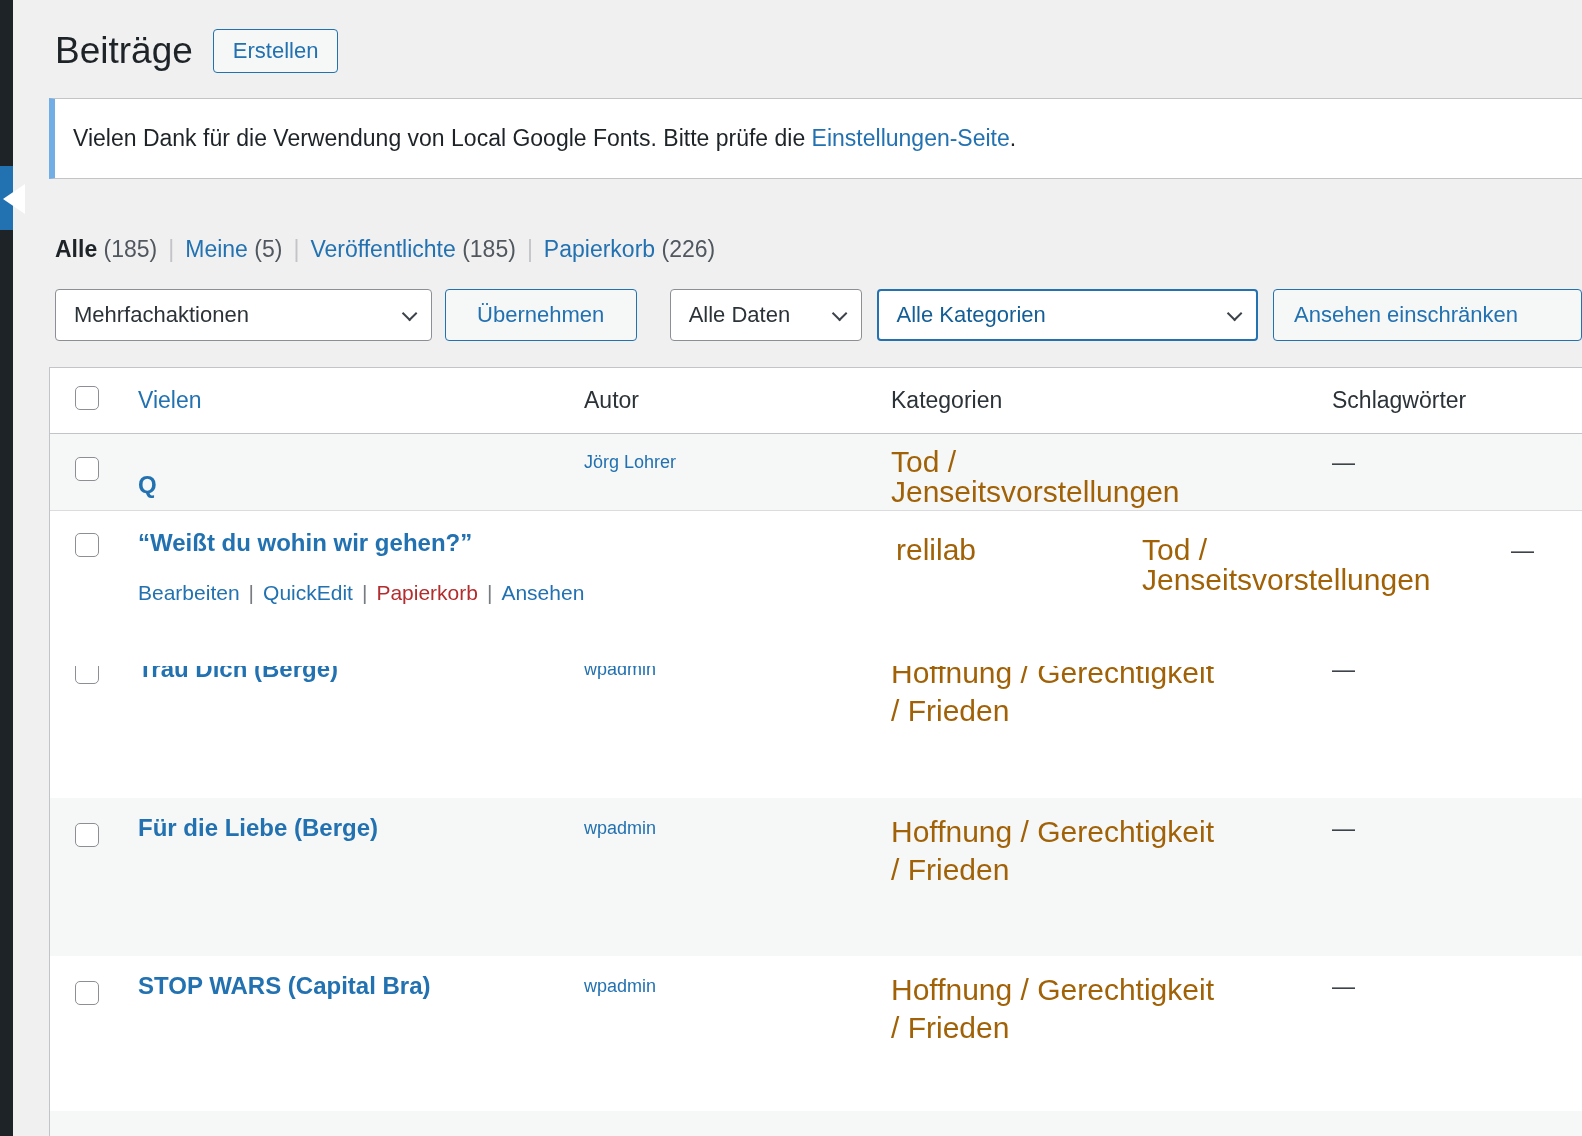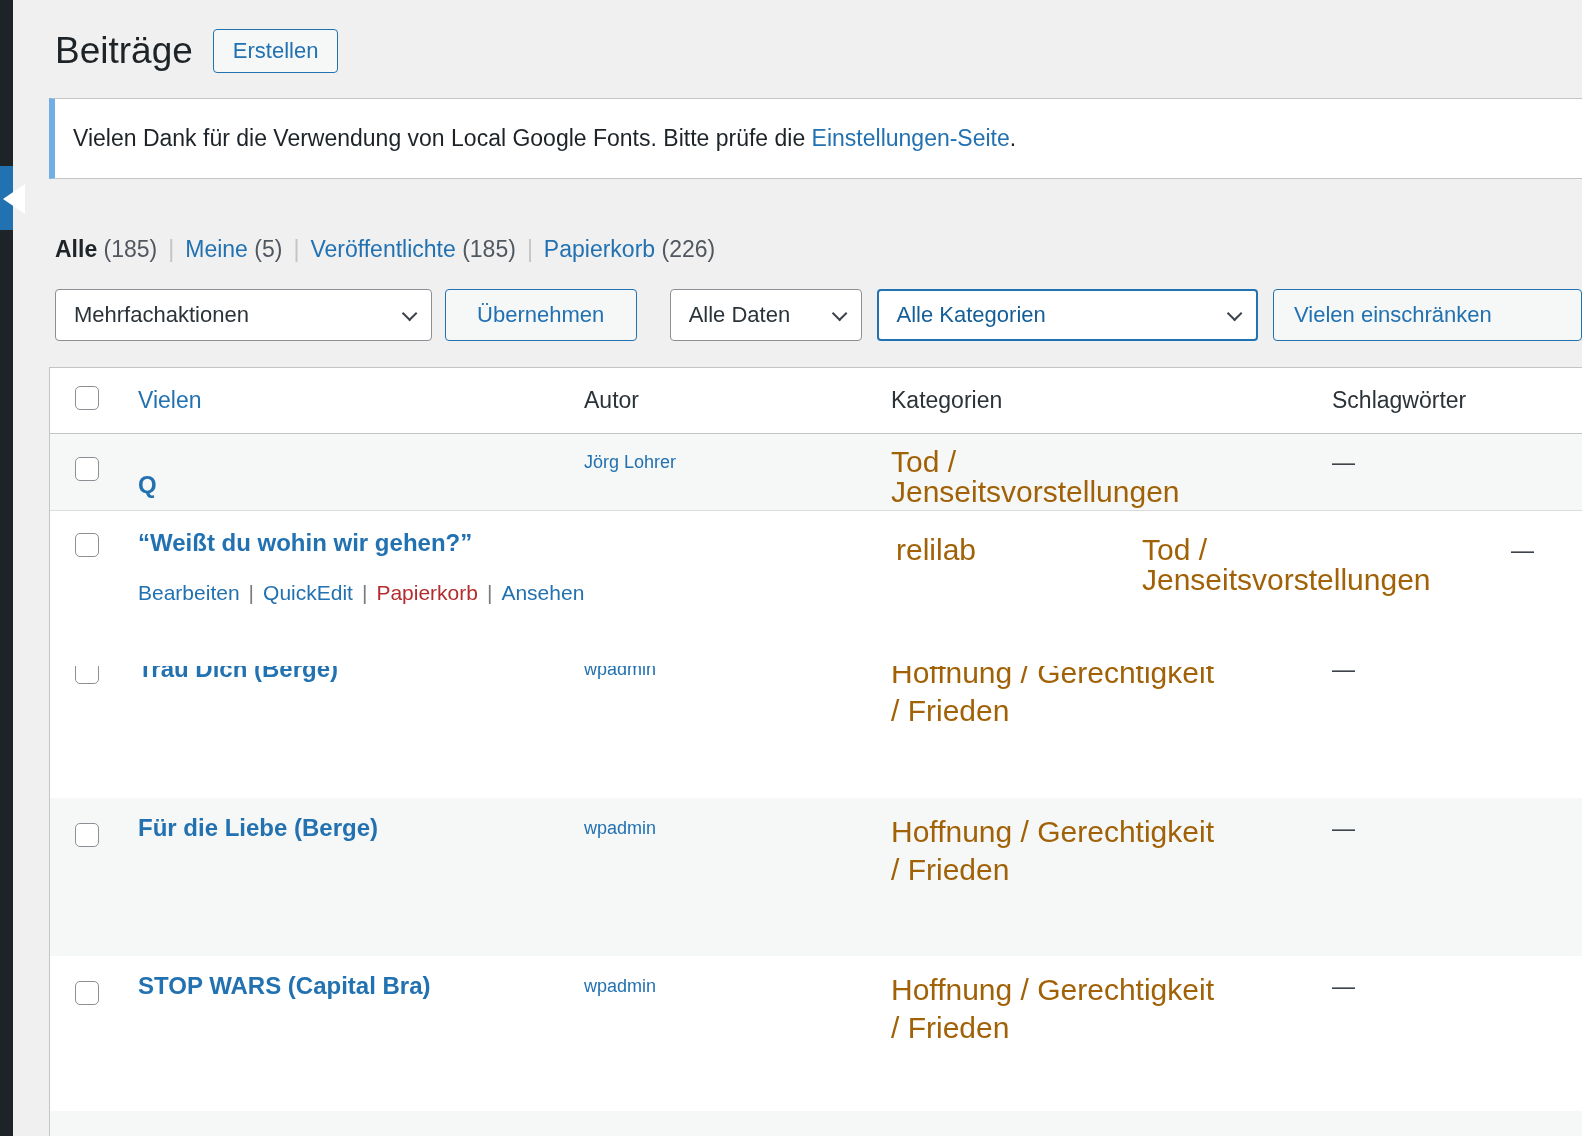--- a/index.html
+++ b/index.html
@@ -128,21 +128,21 @@
     </div>
     <button class="btn-outline apply-btn">Übernehmen</button>
     <div class="select select-dates">
       <span>Alle Daten</span>
       <span class="chev"></span>
     </div>
     <div class="select select-cats">
       <span>Alle Kategorien</span>
       <span class="chev"></span>
     </div>
-    <button class="btn-outline limit-btn">Vielen einschränken</button>
+    <button class="btn-outline limit-btn">Ansehen einschränken</button>
   </div>
 
   <div class="table">
 
     <div class="grid thead">
       <div><span class="checkbox" style="margin-left:25px"></span></div>
       <div class="cell-title"><a class="th th-title">Vielen</a></div>
       <div><span class="th">Autor</span></div>
       <div><span class="th">Kategorien</span></div>
       <div><span class="th">Schlagwörter</span></div>

